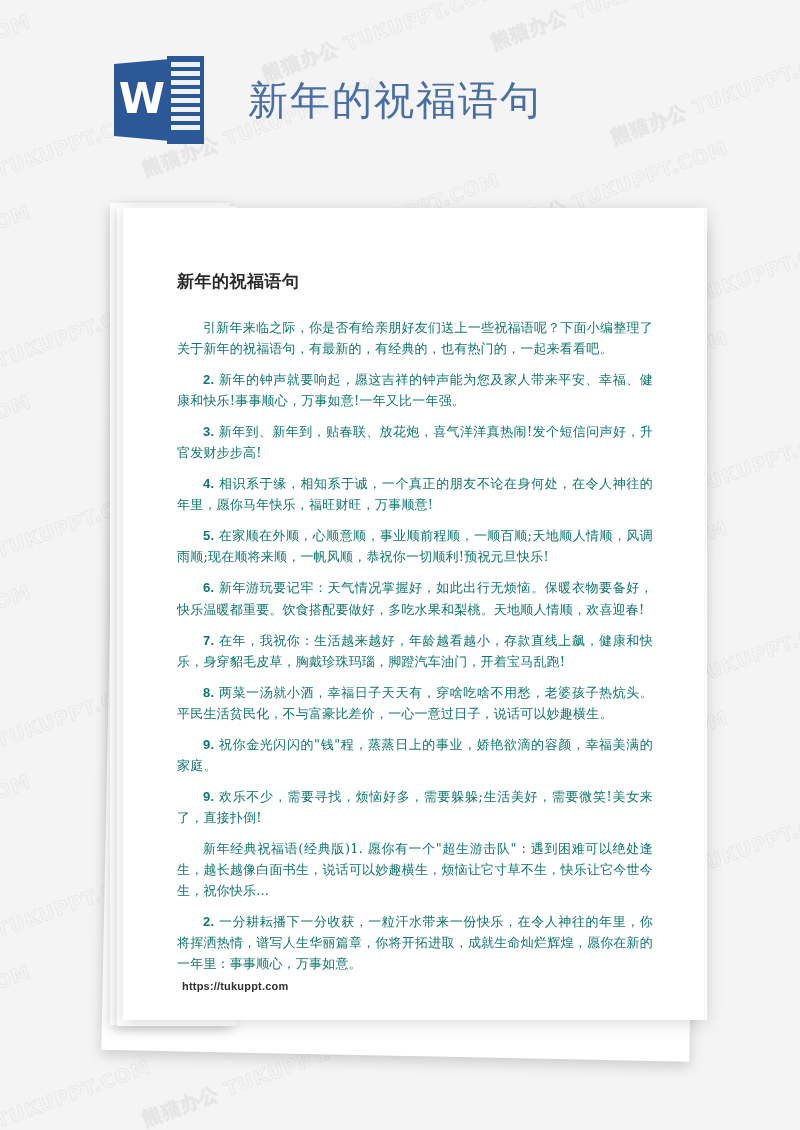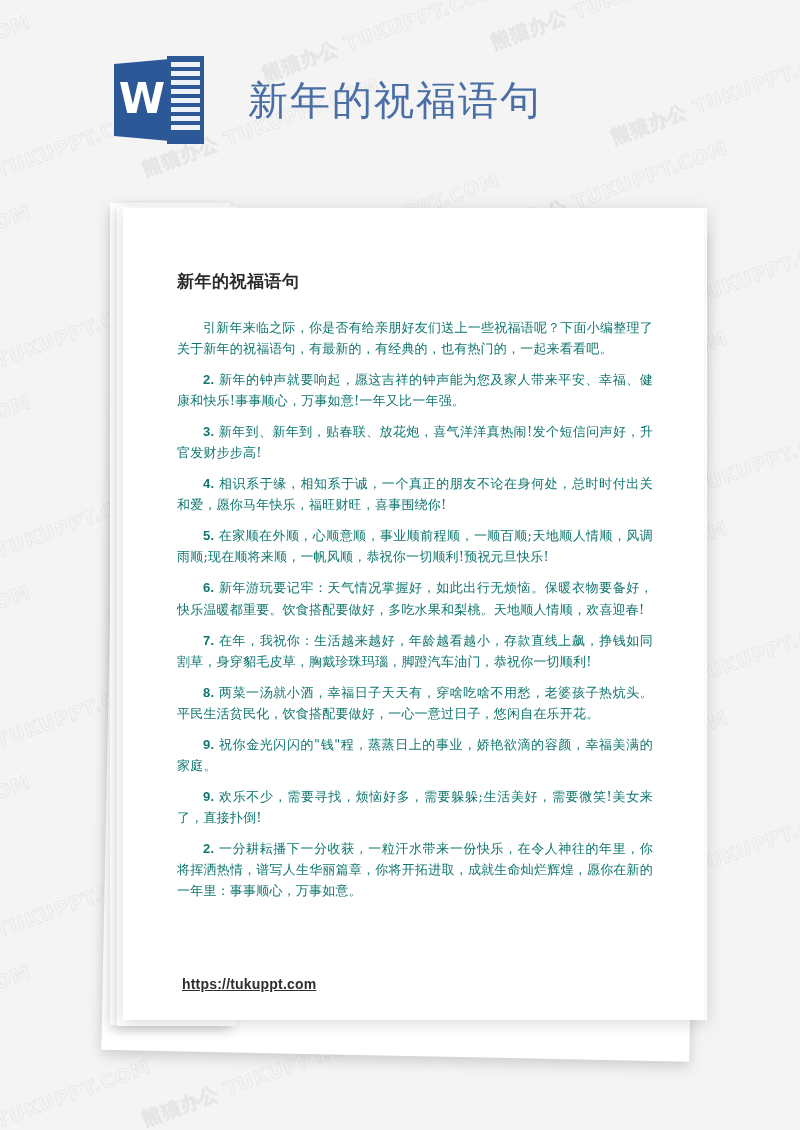--- a/index.html
+++ b/index.html
@@ -163,25 +163,24 @@
   .doc-para .num {
     font-family: "Liberation Sans", sans-serif;
     font-weight: 700;
   }
 
   #doc-footer-url {
     position: absolute;
     left: 59px;
     bottom: 28px;
     font-family: "Liberation Sans", "DejaVu Sans", sans-serif;
-    font-size: 14px;
+    font-size: 11px;
     font-weight: 700;
     color: #2f2f2f;
     letter-spacing: 0.2px;
-    text-decoration: underline;
   }
 
   
   #page-right-hairline {
     position: absolute;
     right: 0; top: 0;
     width: 3px; height: 100%;
     background: linear-gradient(to right, rgba(0,0,0,0.035), rgba(0,0,0,0));
   }
 </style>
@@ -229,24 +228,25 @@
   </div>
   <div id="header-title">新年的祝福语句</div>
 </div>
 
 <div id="document-page">
   <div id="doc-title">新年的祝福语句</div>
   <div id="doc-body">
       <div class="doc-para"><span>引新年来临之际，你是否有给亲朋好友们送上一些祝福语呢？下面小编整理了关于新年的祝福语句，有最新的，有经典的，也有热门的，一起来看看吧。</span></div>
       <div class="doc-para"><span class="num">2.</span><span> 新年的钟声就要响起，愿这吉祥的钟声能为您及家人带来平安、幸福、健康和快乐!事事顺心，万事如意!一年又比一年强。</span></div>
       <div class="doc-para"><span class="num">3.</span><span> 新年到、新年到，贴春联、放花炮，喜气洋洋真热闹!发个短信问声好，升官发财步步高!</span></div>
-      <div class="doc-para"><span class="num">4.</span><span> 相识系于缘，相知系于诚，一个真正的朋友不论在身何处，总时时付出关和爱，愿你马年快乐，福旺财旺，喜事围绕你!</span></div>
+      <div class="doc-para"><span class="num">4.</span><span> 相识系于缘，相知系于诚，一个真正的朋友不论在身何处，在令人神往的年里，愿你马年快乐，福旺财旺，万事顺意!</span></div>
       <div class="doc-para"><span class="num">5.</span><span> 在家顺在外顺，心顺意顺，事业顺前程顺，一顺百顺;天地顺人情顺，风调雨顺;现在顺将来顺，一帆风顺，恭祝你一切顺利!预祝元旦快乐!</span></div>
       <div class="doc-para"><span class="num">6.</span><span> 新年游玩要记牢：天气情况掌握好，如此出行无烦恼。保暖衣物要备好，快乐温暖都重要。饮食搭配要做好，多吃水果和梨桃。天地顺人情顺，欢喜迎春!</span></div>
-      <div class="doc-para"><span class="num">7.</span><span> 在年，我祝你：生活越来越好，年龄越看越小，存款直线上飙，挣钱如同割草，身穿貂毛皮草，胸戴珍珠玛瑙，脚蹬汽车油门，恭祝你一切顺利!</span></div>
-      <div class="doc-para"><span class="num">8.</span><span> 两菜一汤就小酒，幸福日子天天有，穿啥吃啥不用愁，老婆孩子热炕头。平民生活贫民化，饮食搭配要做好，一心一意过日子，悠闲自在乐开花。</span></div>
+      <div class="doc-para"><span class="num">7.</span><span> 在年，我祝你：生活越来越好，年龄越看越小，存款直线上飙，健康和快乐，身穿貂毛皮草，胸戴珍珠玛瑙，脚蹬汽车油门，开着宝马乱跑!</span></div>
+      <div class="doc-para"><span class="num">8.</span><span> 两菜一汤就小酒，幸福日子天天有，穿啥吃啥不用愁，老婆孩子热炕头。平民生活贫民化，不与富豪比差价，一心一意过日子，说话可以妙趣横生。</span></div>
       <div class="doc-para"><span class="num">9.</span><span> 祝你金光闪闪的"钱"程，蒸蒸日上的事业，娇艳欲滴的容颜，幸福美满的家庭。</span></div>
       <div class="doc-para"><span class="num">9.</span><span> 欢乐不少，需要寻找，烦恼好多，需要躲躲;生活美好，需要微笑!美女来了，直接扑倒!</span></div>
+      <div class="doc-para"><span>新年经典祝福语(经典版)1. 愿你有一个"超生游击队"：遇到困难可以绝处逢生，越长越像白面书生，说话可以妙趣横生，烦恼让它寸草不生，快乐让它今世今生，祝你快乐...</span></div>
       <div class="doc-para"><span class="num">2.</span><span> 一分耕耘播下一分收获，一粒汗水带来一份快乐，在令人神往的年里，你将挥洒热情，谱写人生华丽篇章，你将开拓进取，成就生命灿烂辉煌，愿你在新的一年里：事事顺心，万事如意。</span></div>
     </div>
   <div id="doc-footer-url">https://tukuppt.com</div>
   <div id="page-right-hairline"></div>
 </div>
 
 </body></html>

